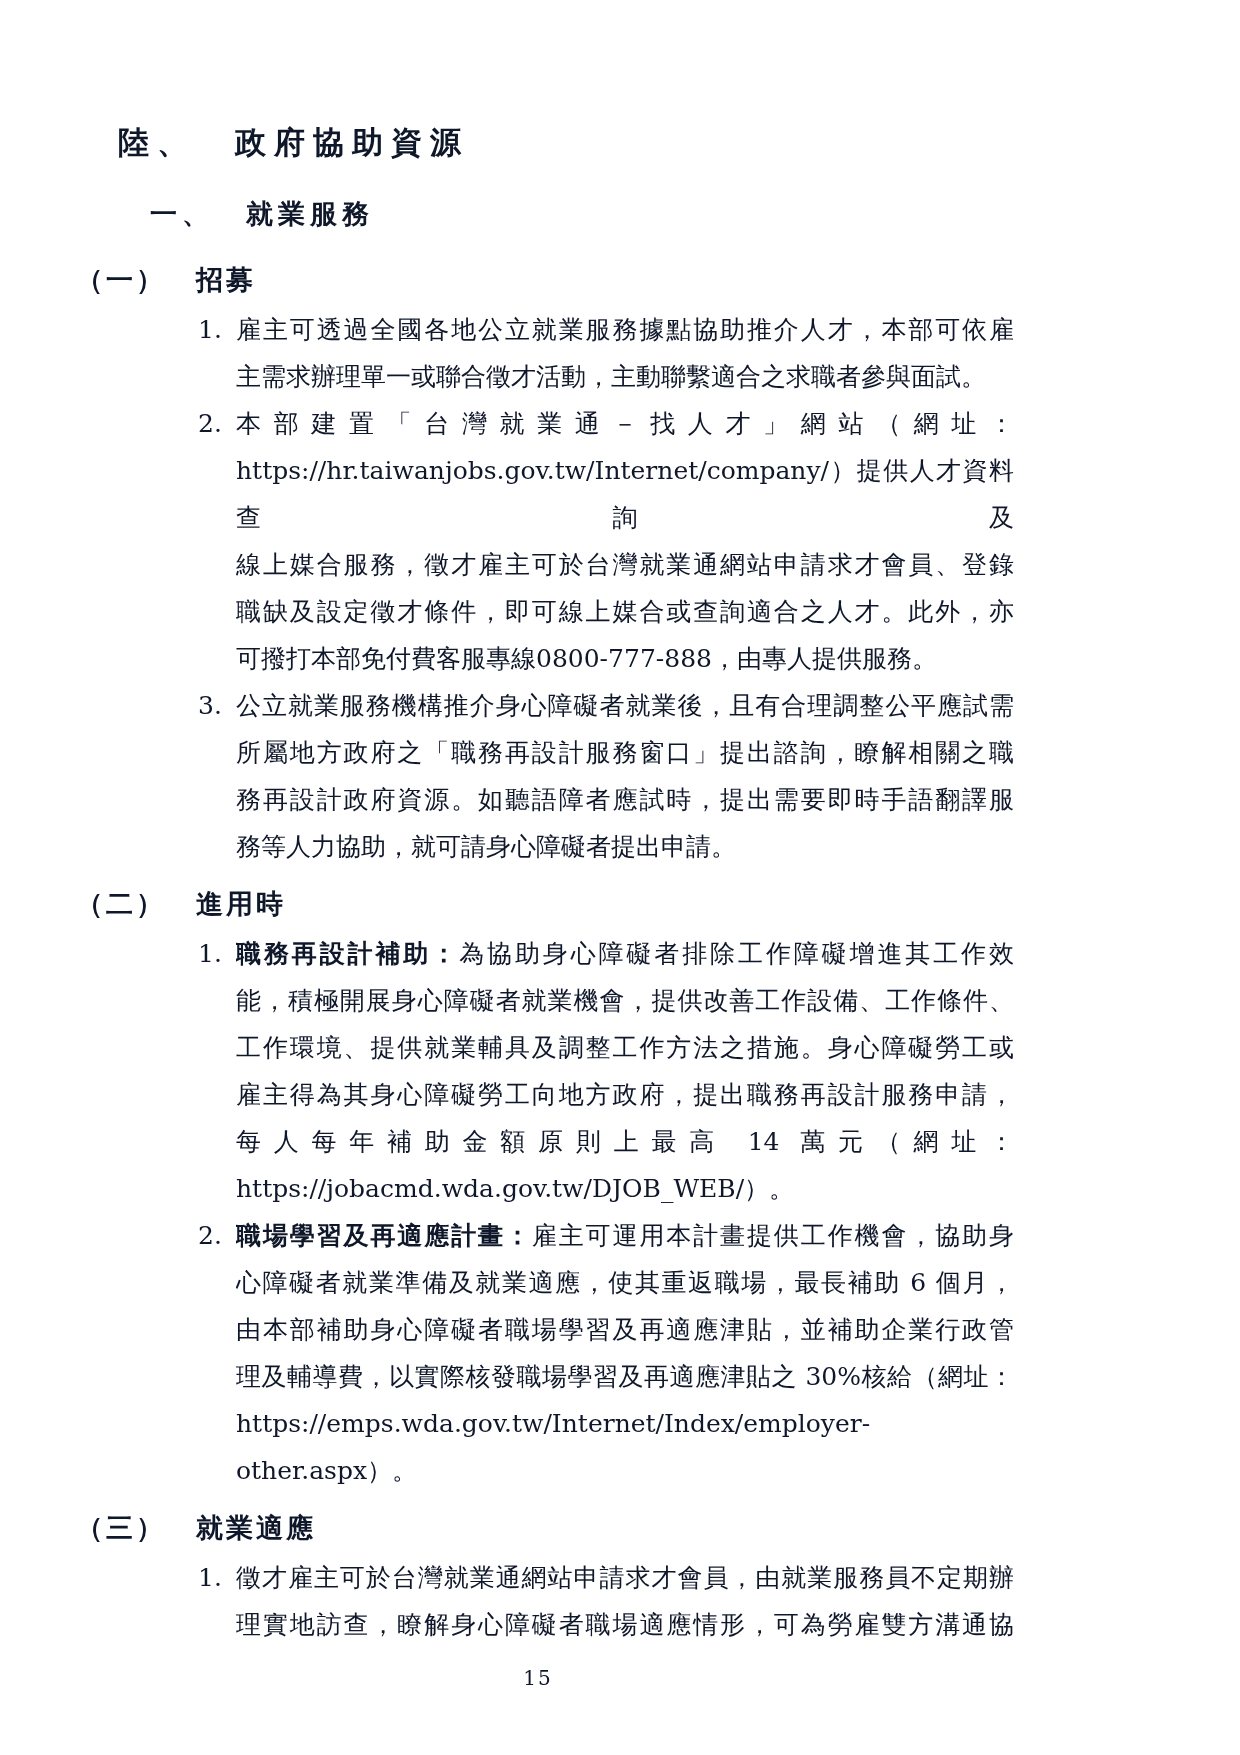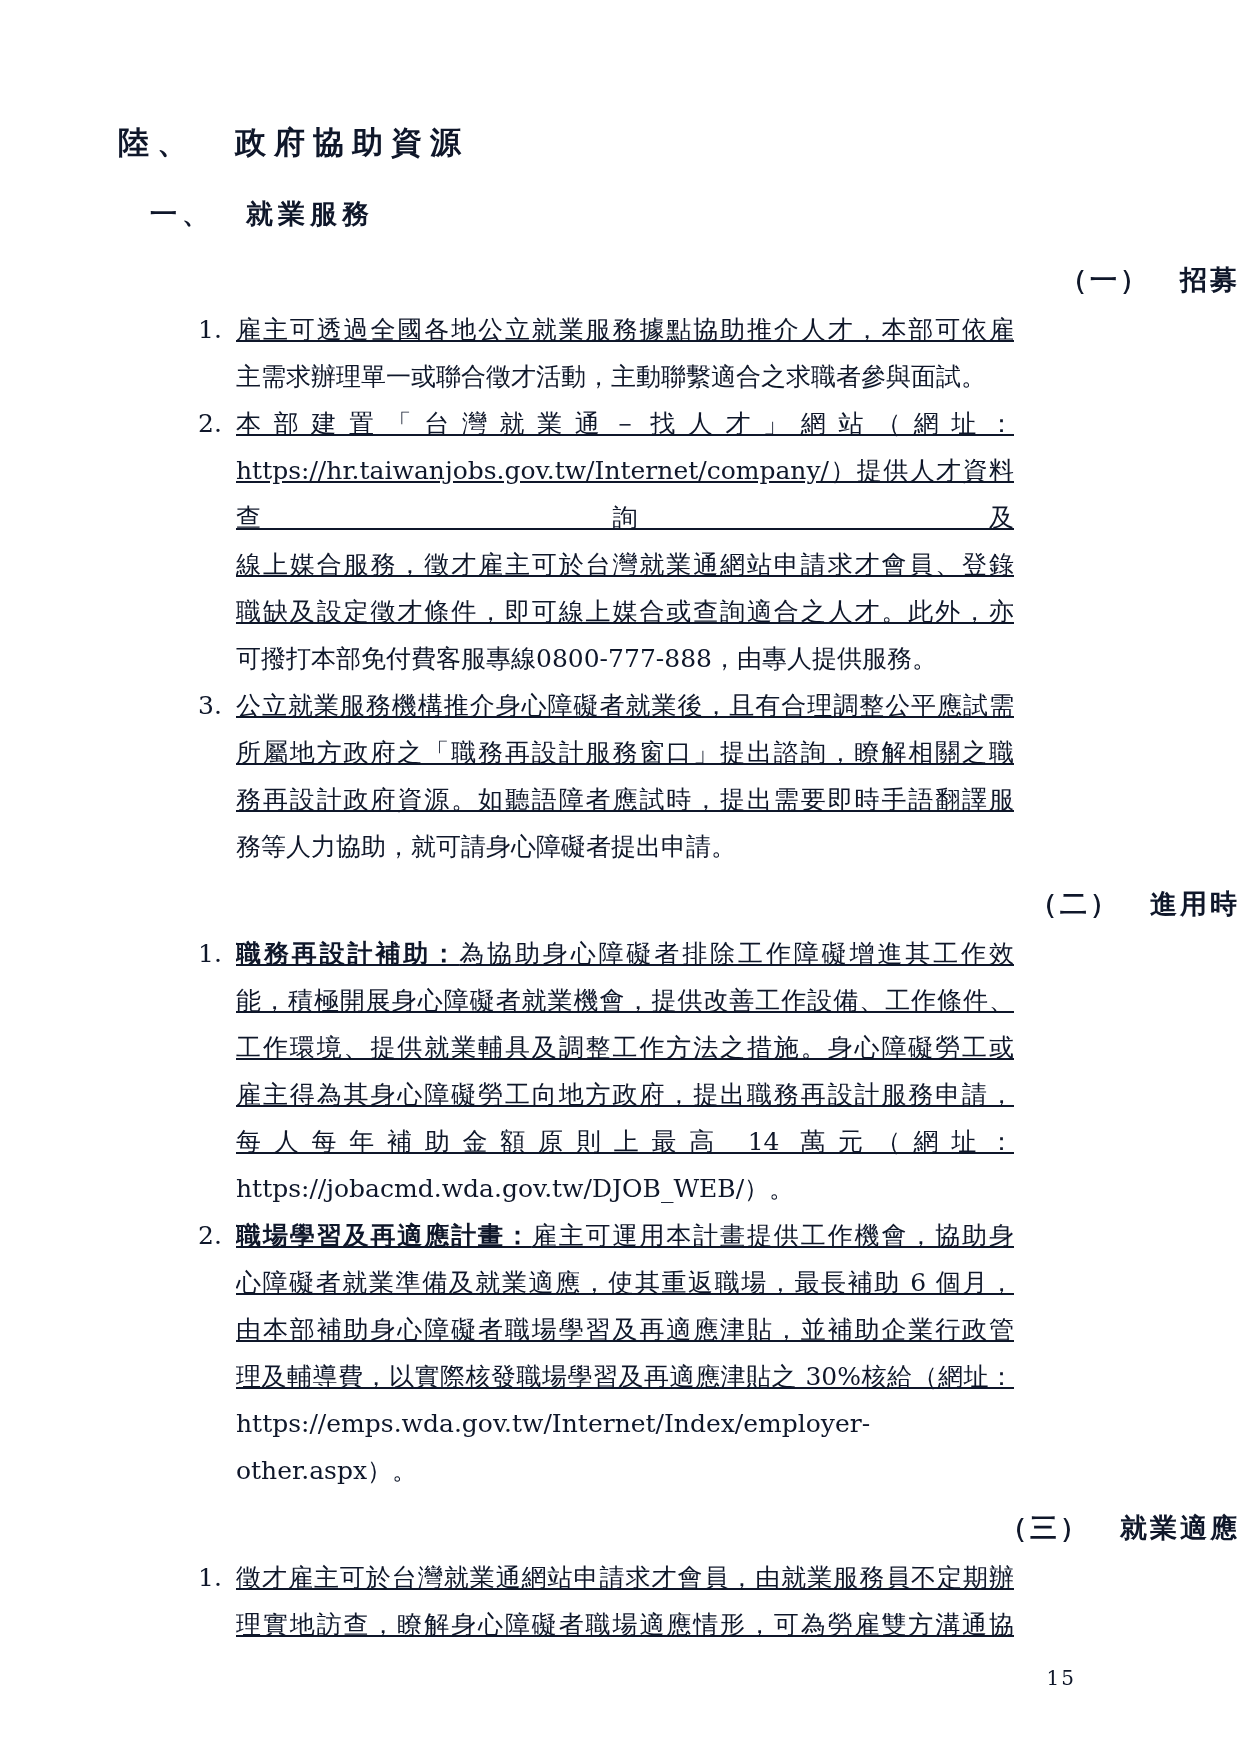--- a/index.html
+++ b/index.html
@@ -17,42 +17,42 @@
   }
   .h2{
     position:absolute;left:150px;top:196px;
     font-size:27px;font-weight:bold;letter-spacing:5px;
     white-space:nowrap;
   }
   .content{position:absolute;left:0;top:246px;width:1240px;}
   .sub-title{
     margin:14px 0 6px 76px;
     font-size:27px;font-weight:bold;letter-spacing:3px;
-    line-height:40px;white-space:nowrap;text-align:right;
+    line-height:40px;white-space:nowrap;
   }
   .items{margin:0 0 4px 0;}
   .item{
     position:relative;
     margin-left:236px;width:778px;
     font-size:25px;
   }
   .num{
     position:absolute;left:-38px;top:0;width:36px;
     line-height:47px;font-size:25px;
   }
   .line{
     min-height:47px;line-height:47px;
     text-align:justify;text-align-last:left;
     overflow:hidden;
   }
-  .line.j{text-align-last:justify;text-decoration:underline;}
+  .line.j{text-align-last:justify;}
   .line b{font-weight:bold;}
   .footer{
     position:absolute;left:0;top:1666px;width:1076px;
-    text-align:right;font-size:20px;letter-spacing:2px;
+    text-align:center;font-size:20px;letter-spacing:2px;
     font-family:"DejaVu Serif","Liberation Serif",serif;
   }
 </style>
 </head>
 <body>
 
 <div class="page">
   <div class="h1">陸、　政府協助資源</div>
   <div class="h2">一、　就業服務</div>
 

